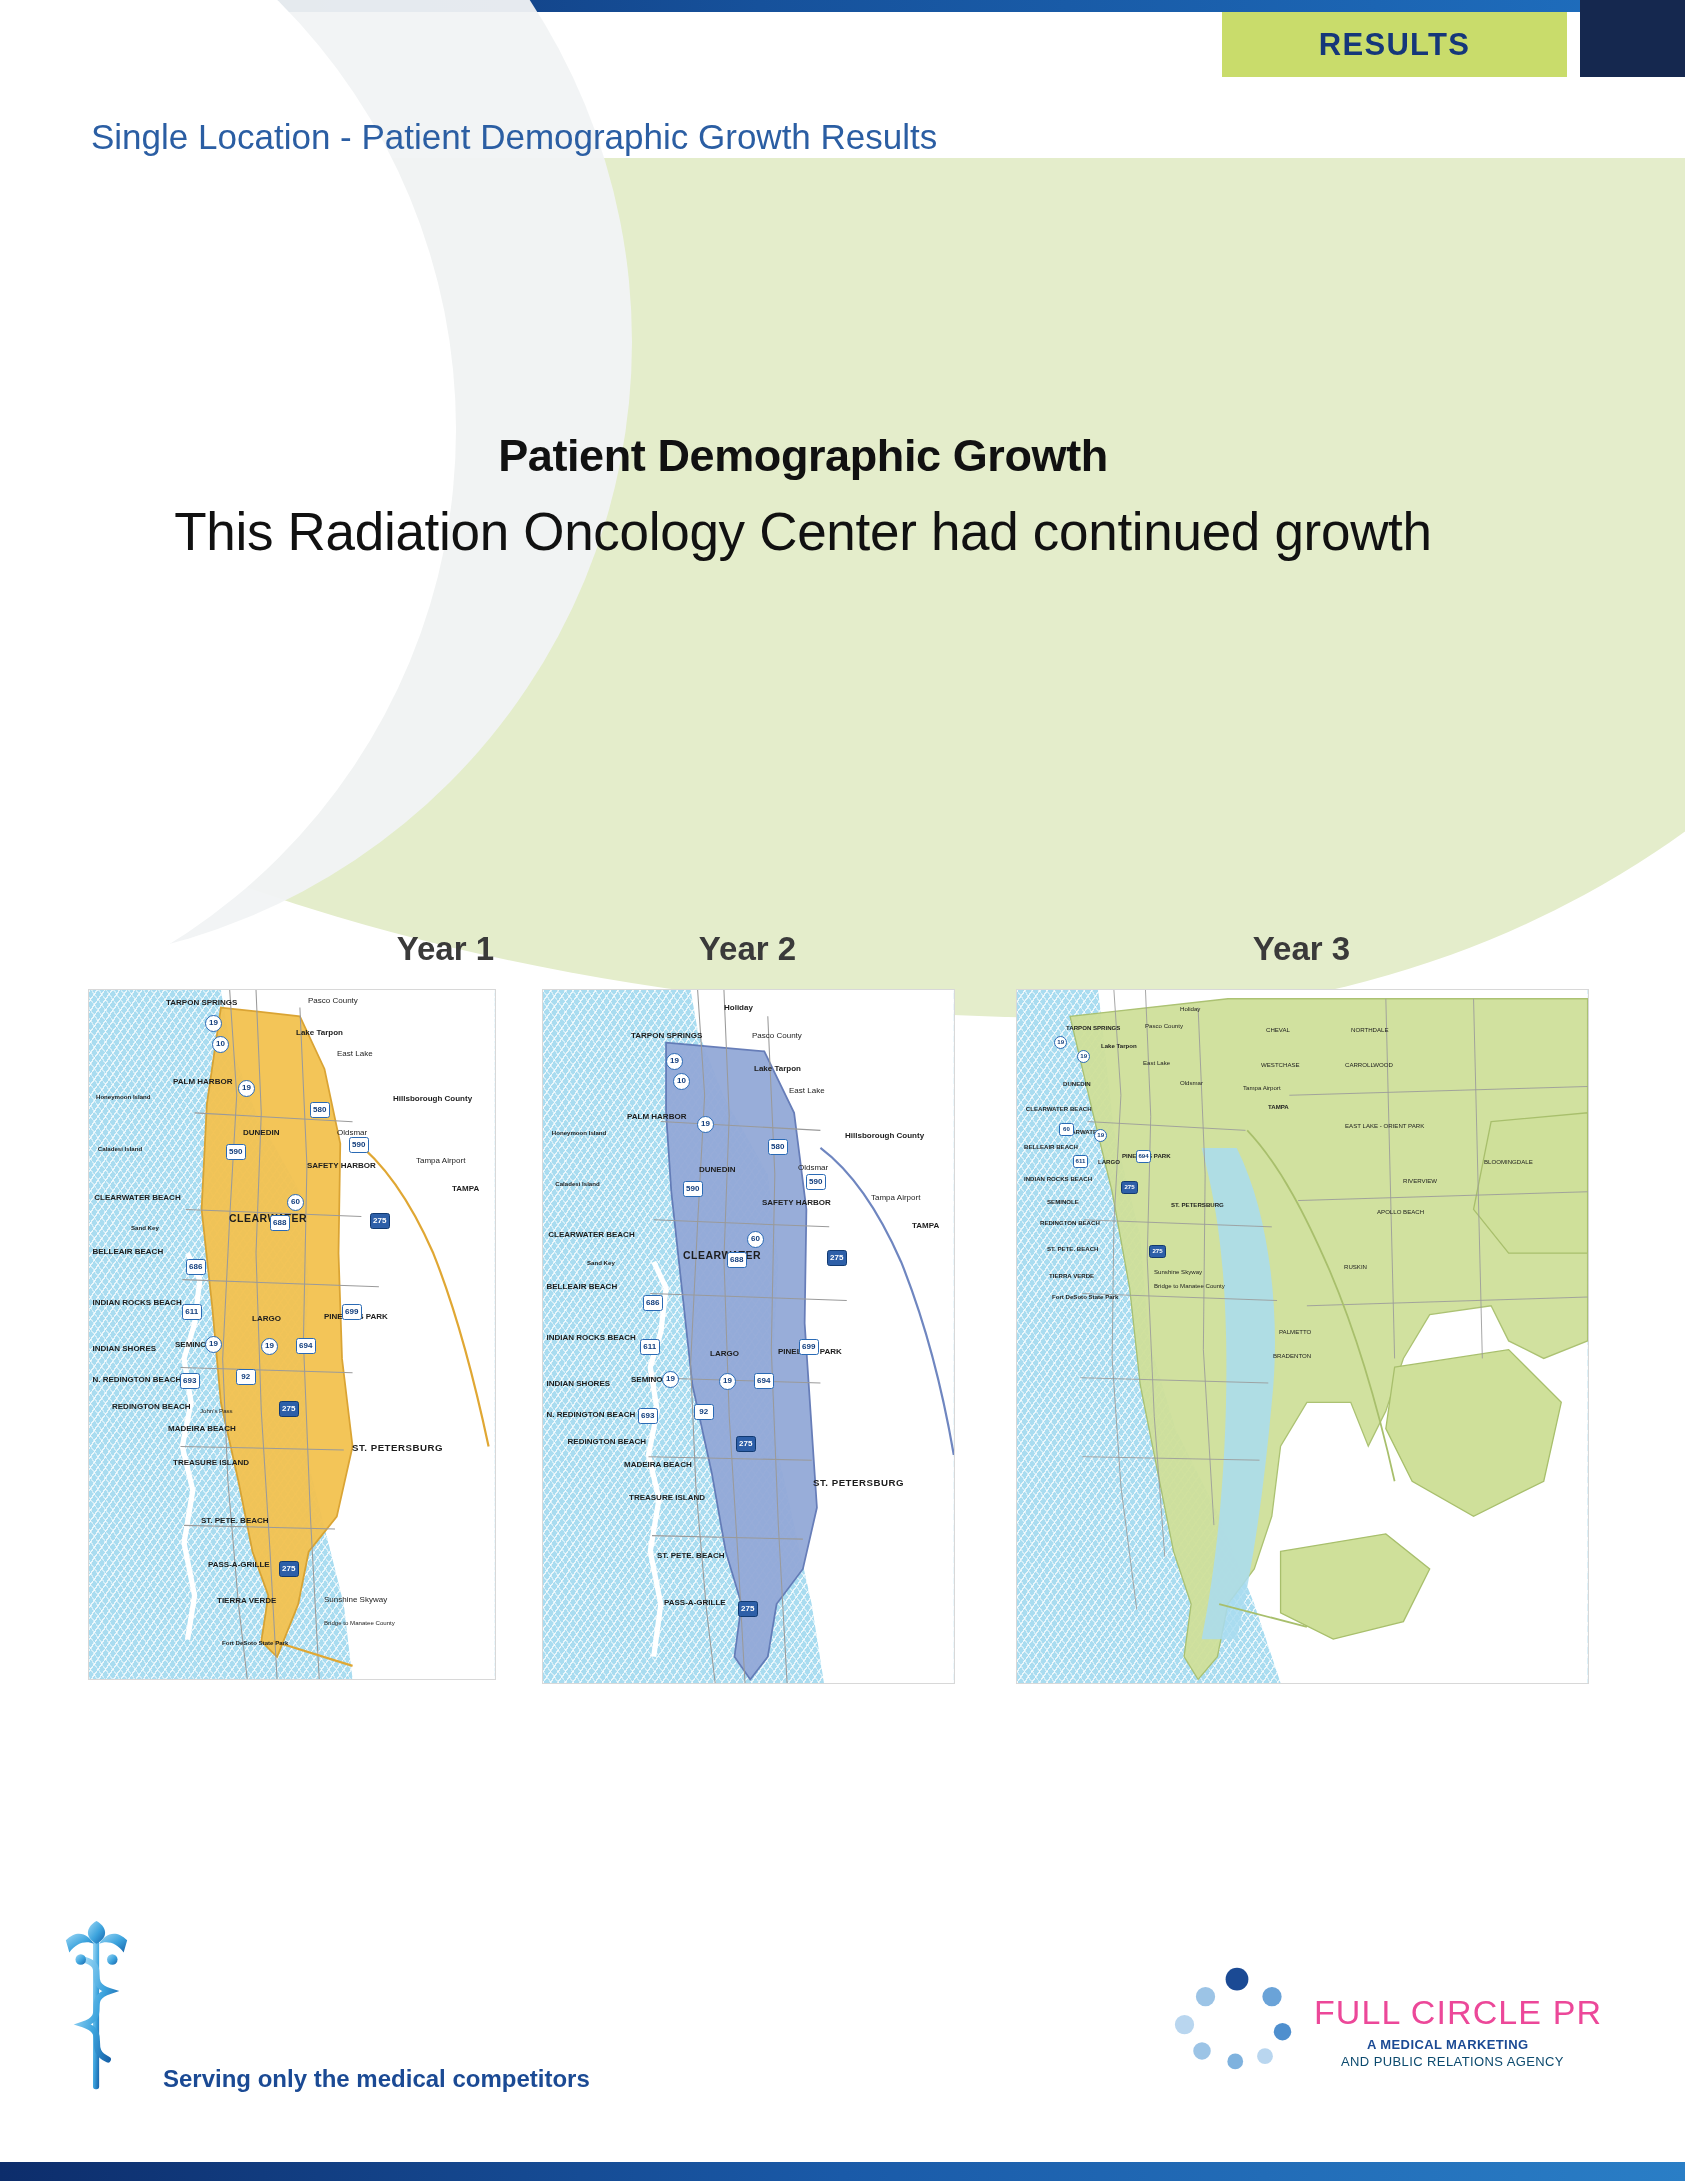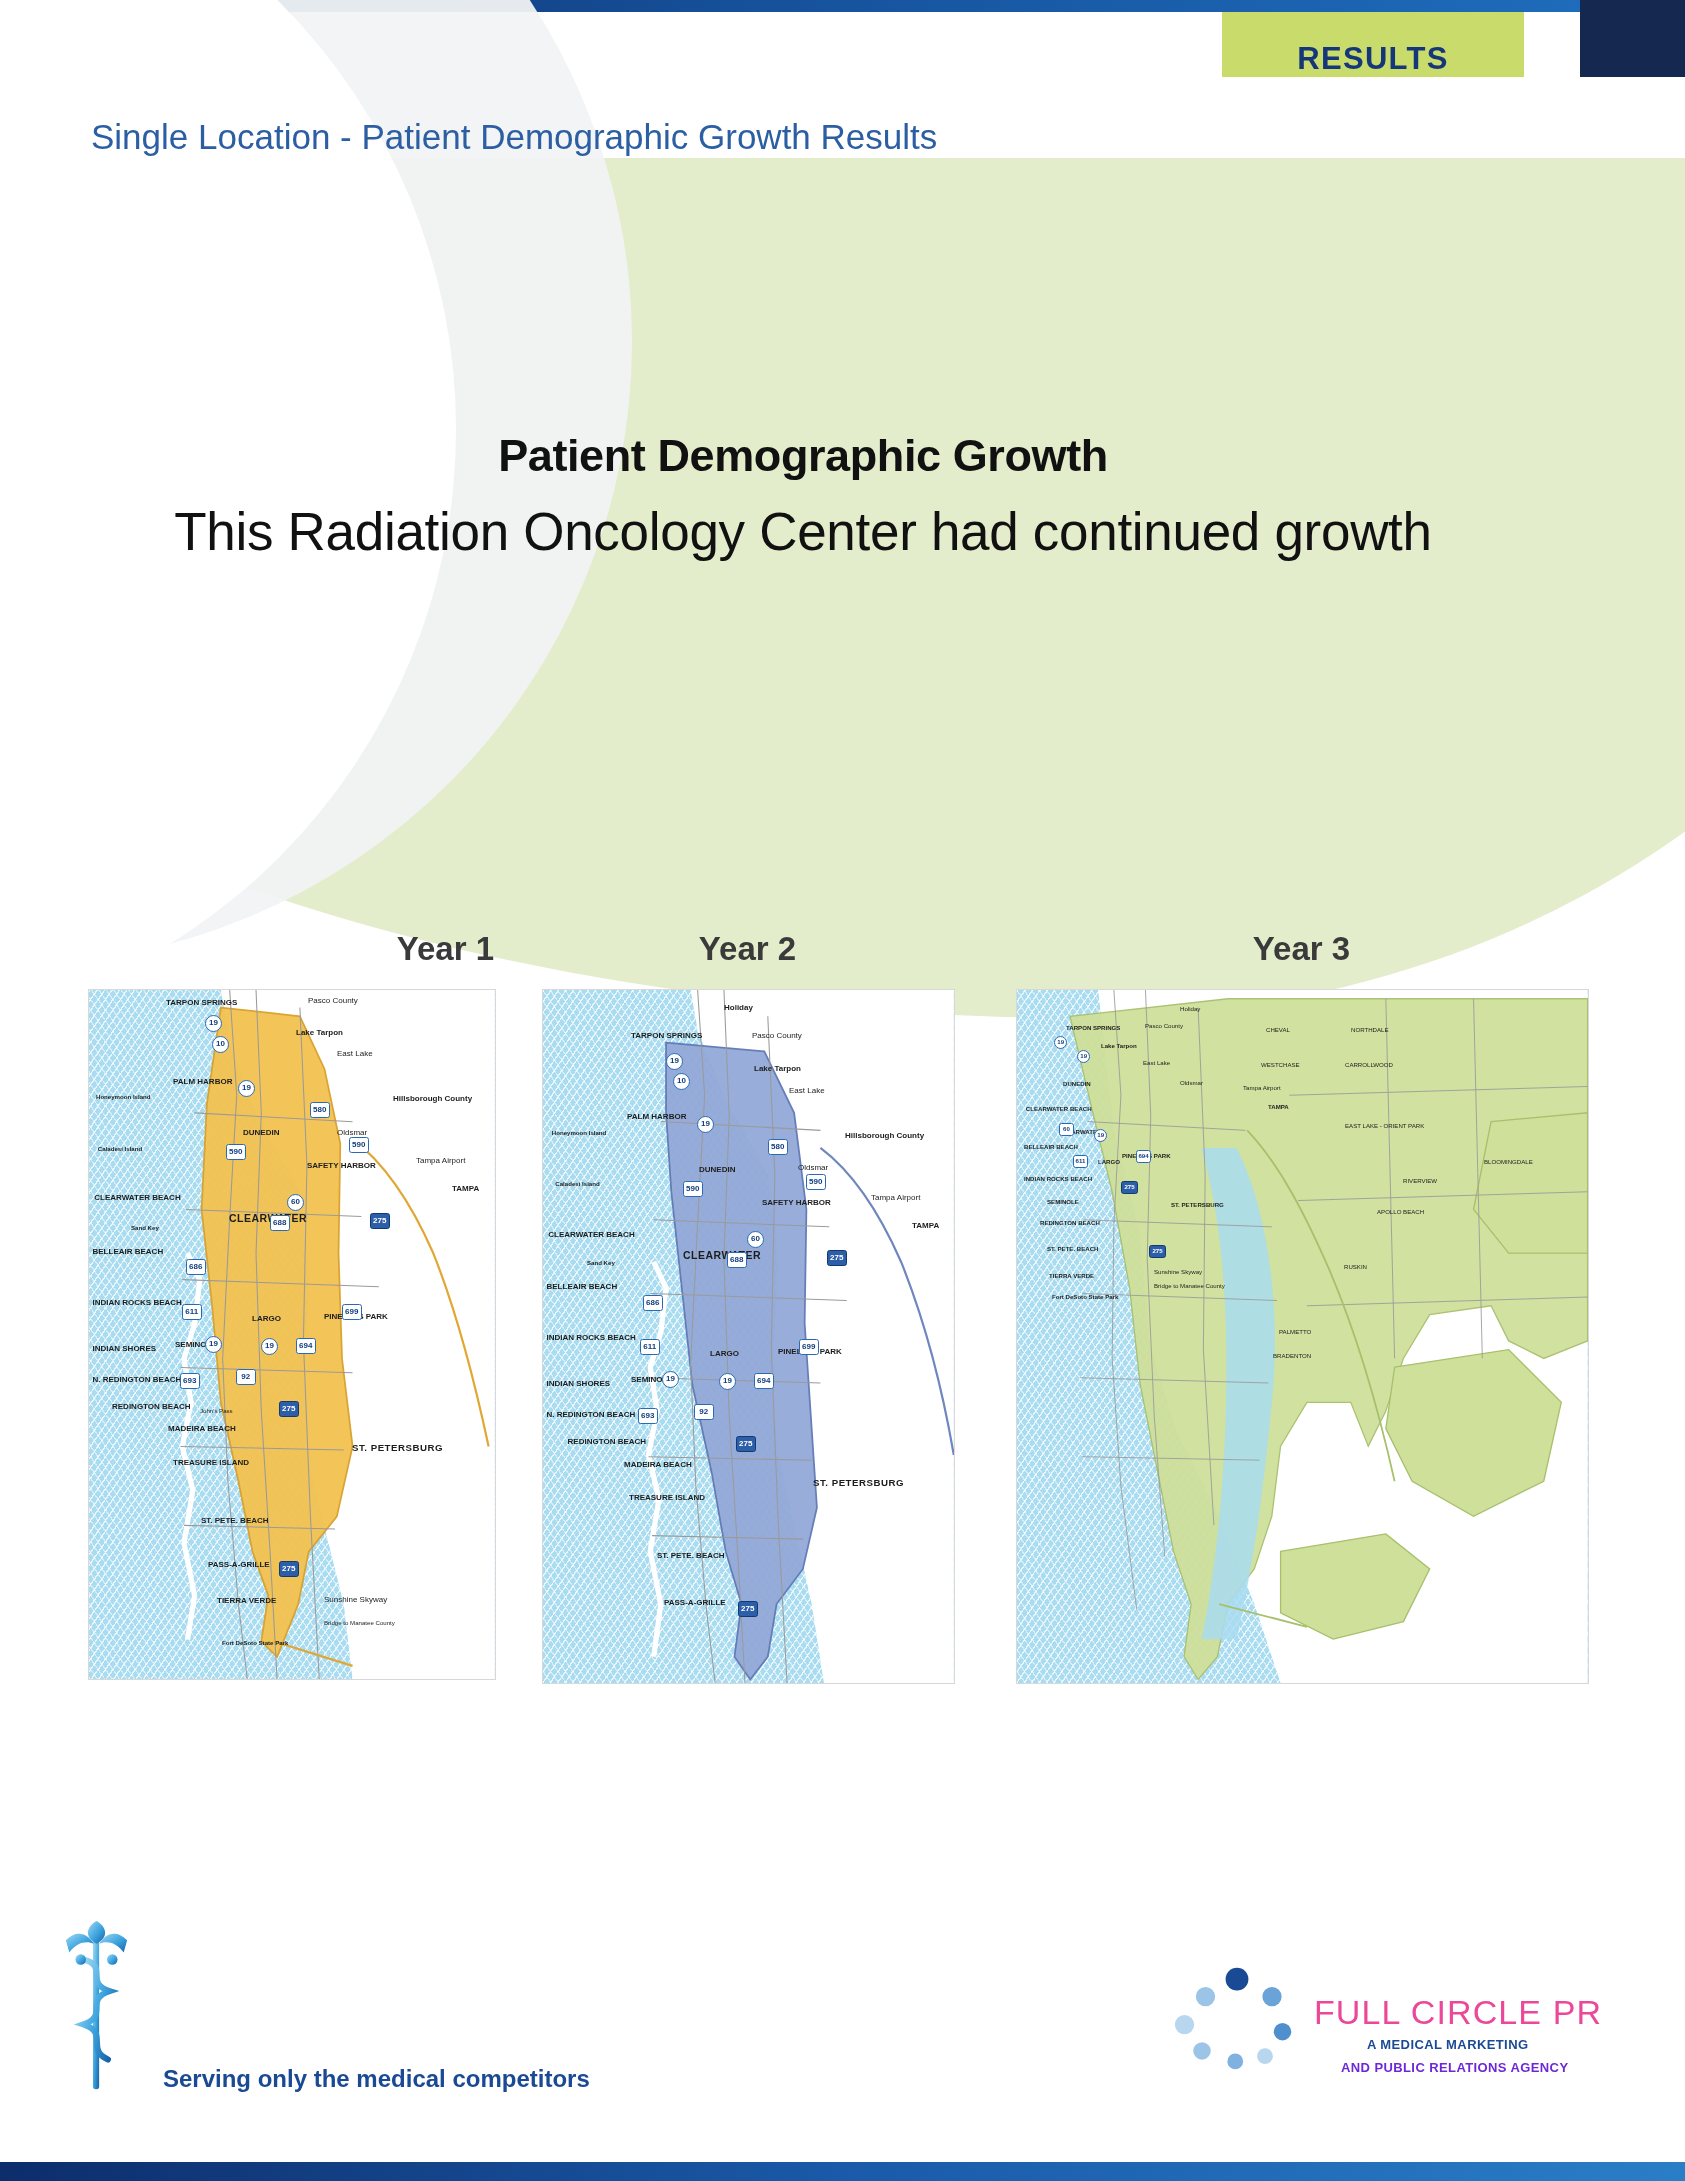--- a/index.html
+++ b/index.html
@@ -26,24 +26,24 @@
     position: absolute;
     right: 0; top: 0;
     width: 105px; height: 77px;
     background: #15284f;
   }
 
   
   .results-tab {
     position: absolute;
     left: 1222px; top: 12.3px;
-    width: 302px; height: 65px;
+    width: 345px; height: 65px;
     background: #c9dc6b;
     display: flex;
-    align-items: flex-end;
+    align-items: center;
     justify-content: center;
   }
   .results-tab span {
     color: #15377a;
     font-weight: bold;
     font-size: 31px;
     letter-spacing: 1.3px;
   }
   .swoosh-green {
     position: absolute;
@@ -228,24 +228,24 @@
     position: absolute;
     left: 200px; top: 81px;
     font-size: 13px;
     font-weight: bold;
     color: #1b4a94;
     letter-spacing: 0.4px;
     white-space: nowrap;
   }
   .logo-sub2 {
     position: absolute;
-    left: 174px; top: 104px;
+    left: 174px; top: 98px;
     font-size: 13px;
-    font-weight: bold;
-    color: #6d28d9;
+    font-weight: normal;
+    color: #0c4a6e;
     letter-spacing: 0.4px;
     white-space: nowrap;
   }
   .bottombar {
     position: absolute;
     left: 0; bottom: 0;
     width: 1685px; height: 19.3px;
     background: linear-gradient(90deg, #0d2d6b 0%, #1a5aa8 50%, #2a7ec6 100%);
     z-index: 7;
   }

